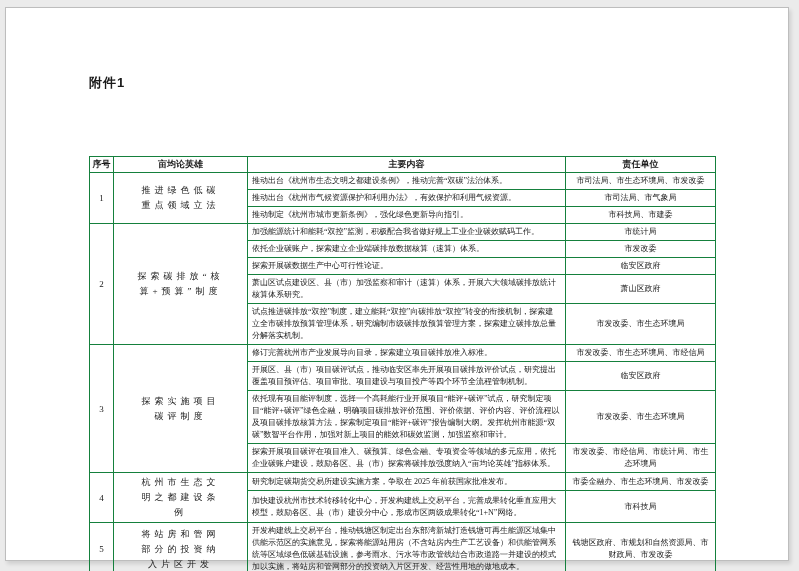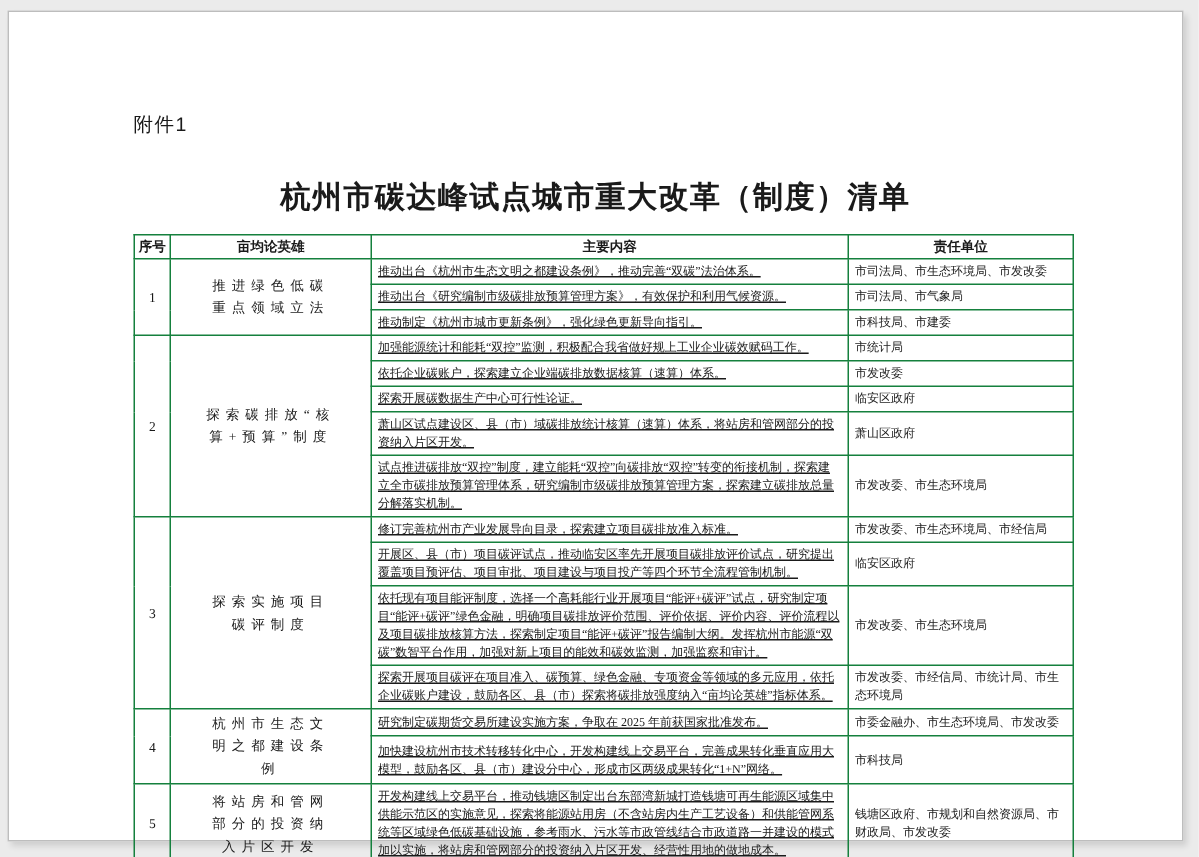--- a/index.html
+++ b/index.html
@@ -22,21 +22,21 @@
     border: 1px solid #bdbdbd;
     box-shadow: 2px 3px 4px rgba(0,0,0,0.12);
     box-sizing: border-box;
   }
   .attachment {
     position: absolute;
     left: 83px;
     top: 66px;
     font-family: "Liberation Sans", "DejaVu Sans", sans-serif;
     font-size: 13px;
-    font-weight: normal;
+    font-weight: bold;
     letter-spacing: 1px;
   }
   .title {
     position: absolute;
     top: 110px;
     left: 0;
     width: 100%;
     margin: 0;
     text-align: center;
     font-size: 20px;
@@ -77,35 +77,33 @@
     font-size: 9px;
     letter-spacing: 4px;
     line-height: 15px;
     padding: 2px 22px;
     font-family: Liberation Serif, serif;
   }
   td.col-content {
     padding: 2px 4px;
     line-height: 12px;
     text-align: left;
-    text-decoration: underline;
   }
   td.col-unit {
     padding: 2px 4px;
     line-height: 12px;
-    text-align: left;
+    text-align: center;
     margin-top: 44px;
   }
 </style>
 </head>
 <body>
 
 <div class="page">
   <div class="attachment">附件1</div>
-  <h1 class="title">杭州市碳达峰试点城市重大改革（制度）清单</h1>
   <table class="reform-table">
     <colgroup>
       <col class="c-no">
         <col class="c-item">
         <col class="c-main">
         <col class="c-unit">
     </colgroup>
     <thead>
         <tr>
           <th>序号</th>
@@ -115,21 +113,21 @@
         </tr>
       </thead>
     <tbody>
         <tr>
           <td class="col-no" rowspan="3">1</td>
           <td class="col-item" rowspan="3">推进绿色低碳重点领域立法</td>
           <td class="col-content">推动出台《杭州市生态文明之都建设条例》，推动完善“双碳”法治体系。</td>
           <td class="col-unit">市司法局、市生态环境局、市发改委</td>
         </tr>
         <tr>
-          <td class="col-content">推动出台《研究编制市级碳排放预算管理方案》，有效保护和利用气候资源。</td>
+          <td class="col-content">推动出台《杭州市气候资源保护和利用办法》，有效保护和利用气候资源。</td>
           <td class="col-unit">市司法局、市气象局</td>
         </tr>
         <tr>
           <td class="col-content">推动制定《杭州市城市更新条例》，强化绿色更新导向指引。</td>
           <td class="col-unit">市科技局、市建委</td>
         </tr>
         <tr>
           <td class="col-no" rowspan="5">2</td>
           <td class="col-item" rowspan="5">探索碳排放“核算+预算”制度</td>
           <td class="col-content">加强能源统计和能耗“双控”监测，积极配合我省做好规上工业企业碳效赋码工作。</td>
@@ -137,21 +135,21 @@
         </tr>
         <tr>
           <td class="col-content">依托企业碳账户，探索建立企业端碳排放数据核算（速算）体系。</td>
           <td class="col-unit">市发改委</td>
         </tr>
         <tr>
           <td class="col-content">探索开展碳数据生产中心可行性论证。</td>
           <td class="col-unit">临安区政府</td>
         </tr>
         <tr>
-          <td class="col-content">萧山区试点建设区、县（市）域碳排放统计核算（速算）体系，将站房和管网部分的投资纳入片区开发。</td>
+          <td class="col-content">萧山区试点建设区、县（市）加强监察和审计（速算）体系，开展六大领域碳排放统计核算体系研究。</td>
           <td class="col-unit">萧山区政府</td>
         </tr>
         <tr>
           <td class="col-content">试点推进碳排放“双控”制度，建立能耗“双控”向碳排放“双控”转变的衔接机制，探索建立全市碳排放预算管理体系，研究编制市级碳排放预算管理方案，探索建立碳排放总量分解落实机制。</td>
           <td class="col-unit">市发改委、市生态环境局</td>
         </tr>
         <tr>
           <td class="col-no" rowspan="4">3</td>
           <td class="col-item" rowspan="4">探索实施项目碳评制度</td>
           <td class="col-content">修订完善杭州市产业发展导向目录，探索建立项目碳排放准入标准。</td>

